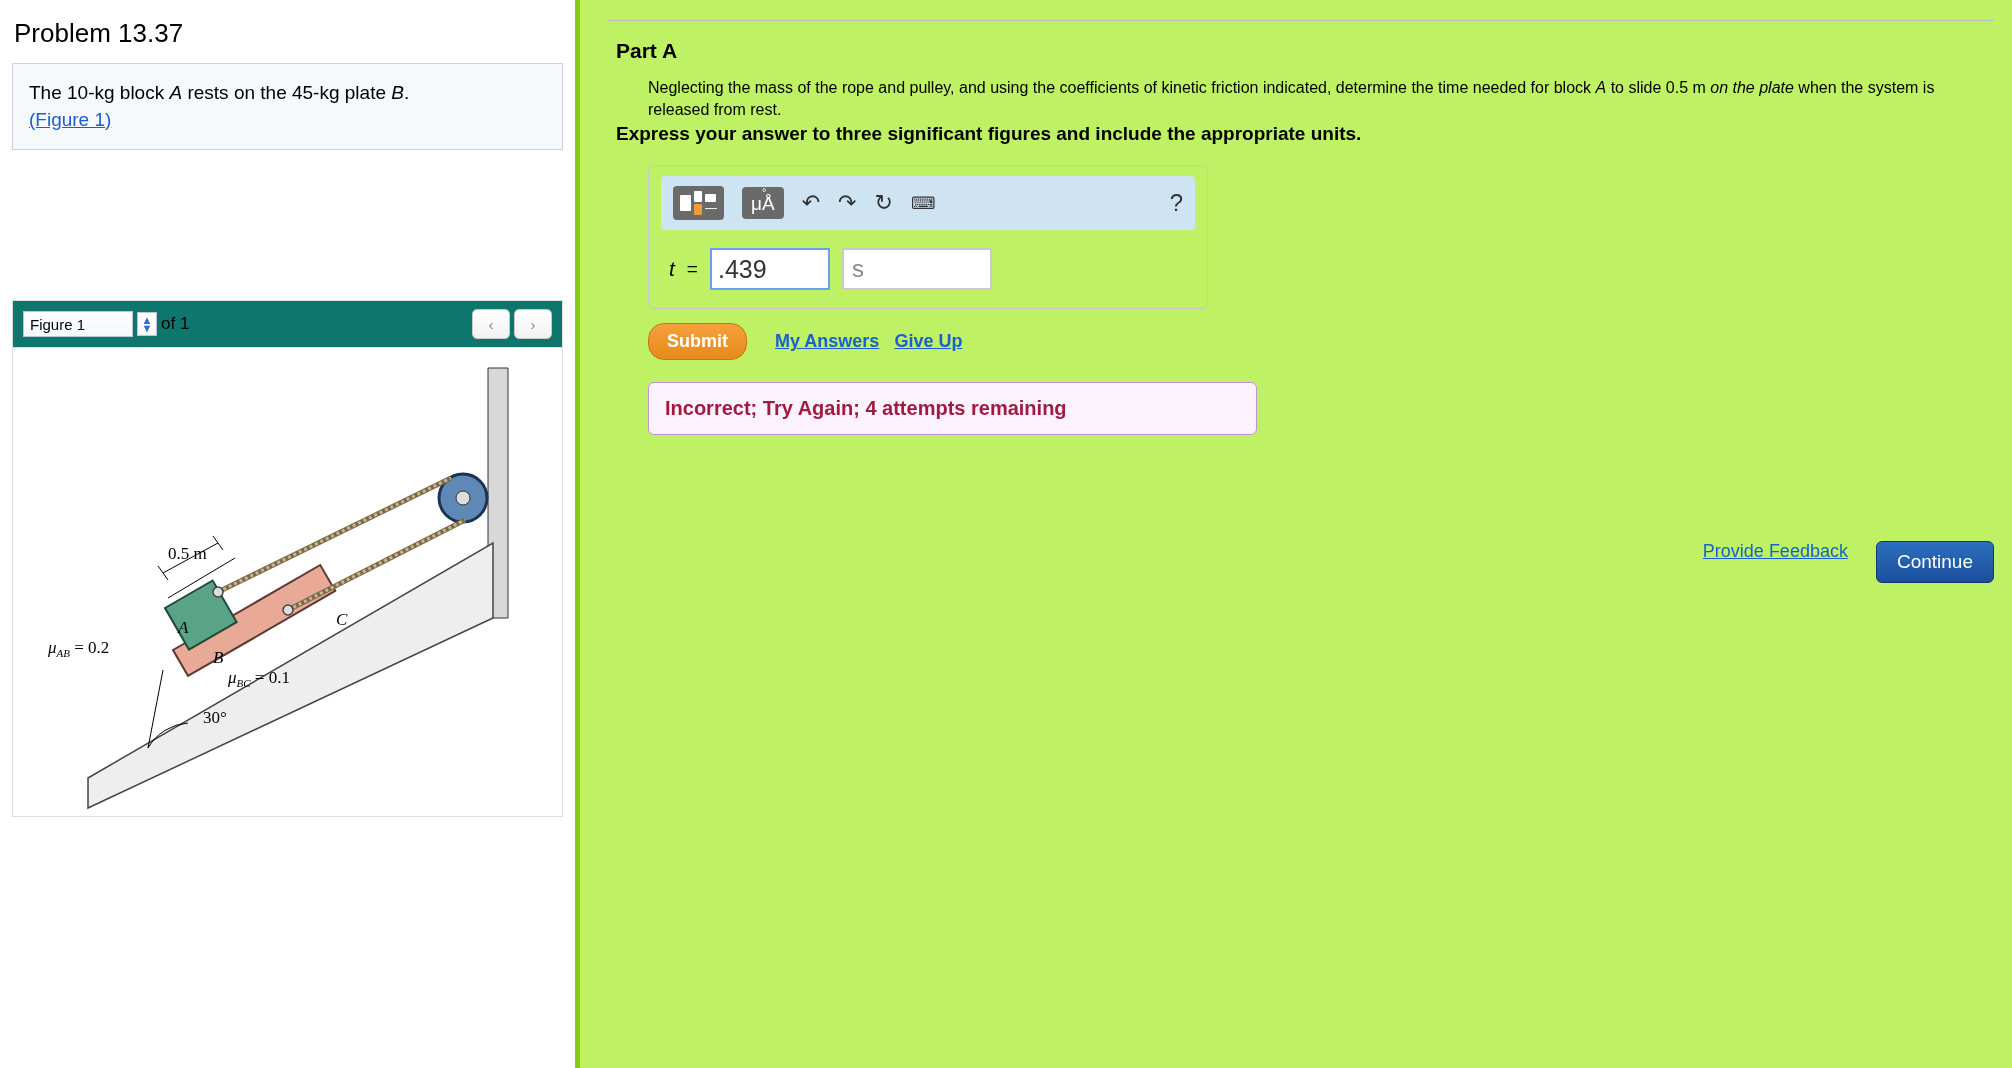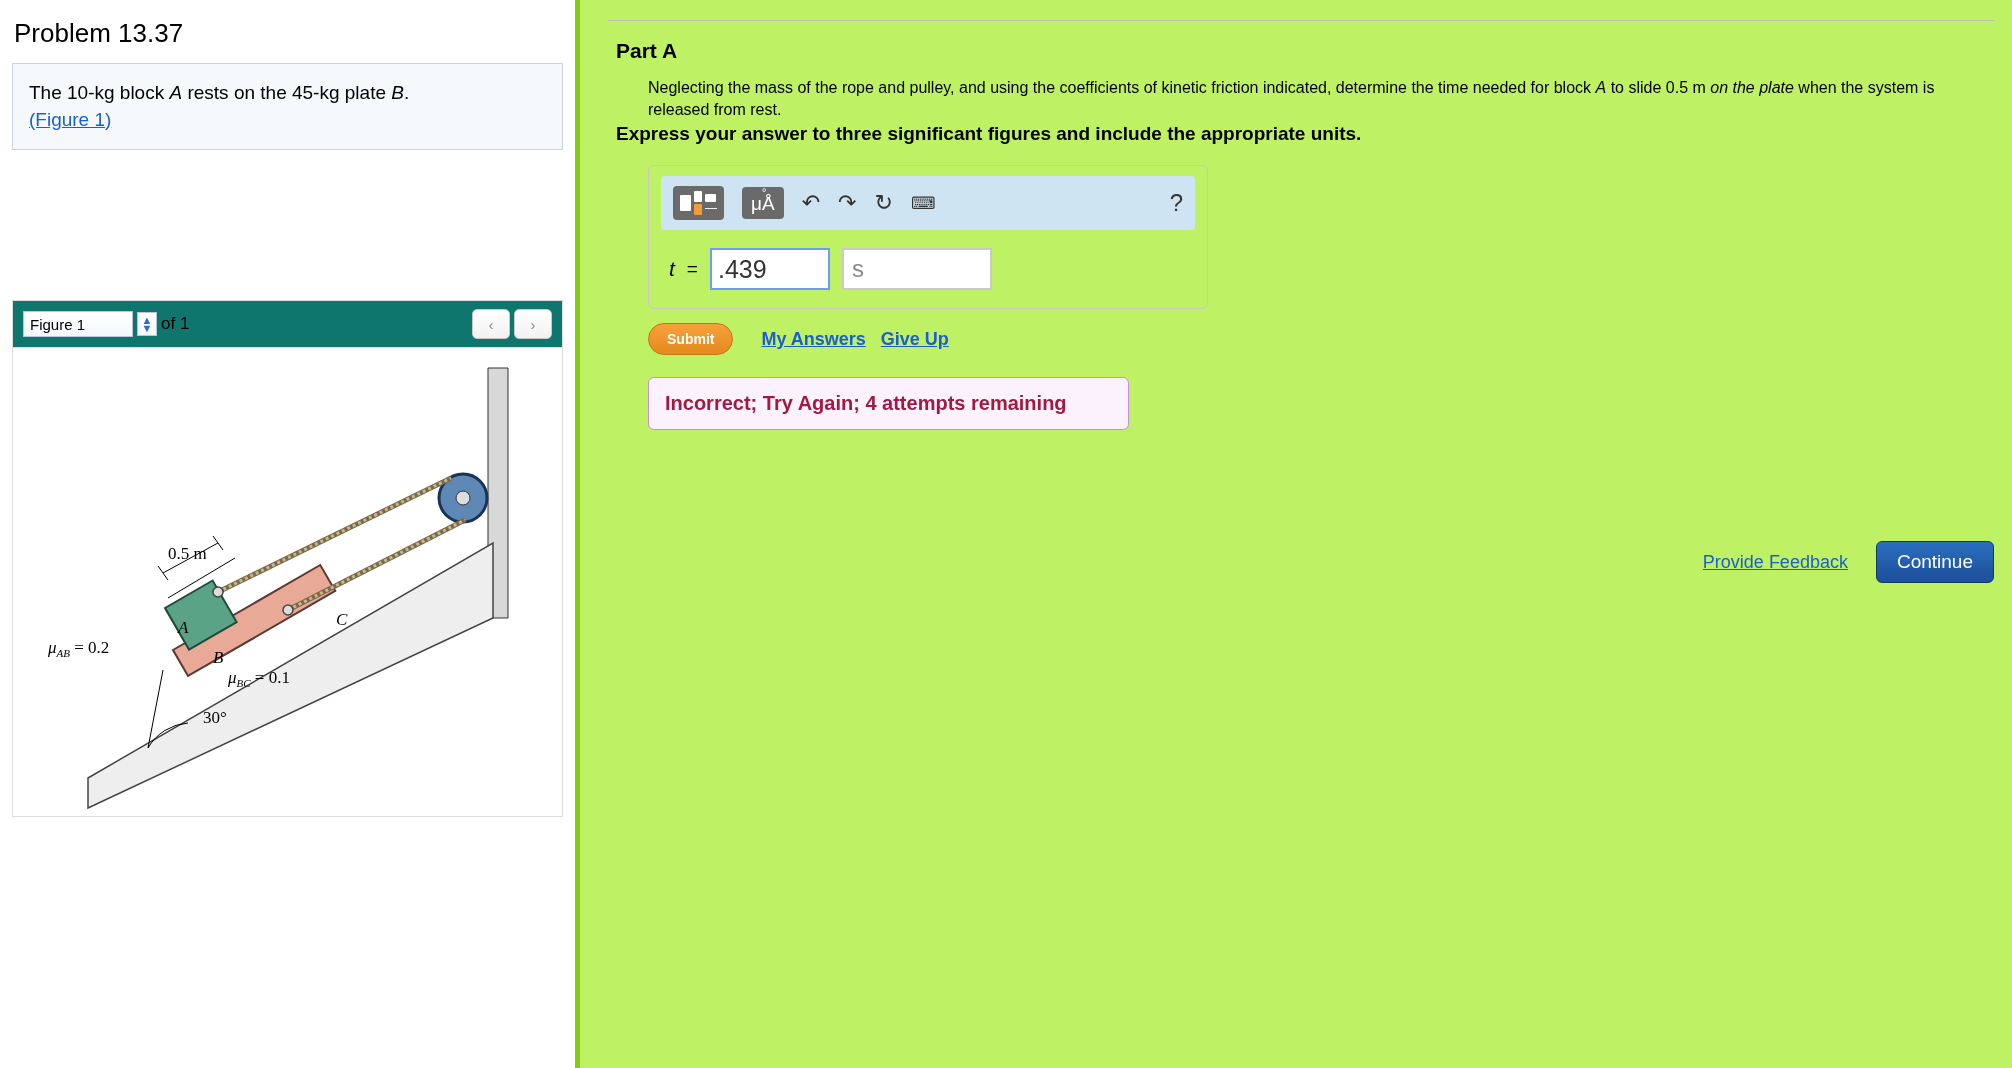--- a/index.html
+++ b/index.html
@@ -175,41 +175,41 @@
     gap: 28px;
     margin-top: 14px;
   }
   .submit-btn {
     background: linear-gradient(#f7a13c,#e58a1b);
     color: #fff;
     font-weight: bold;
     border: 1px solid #c77614;
     border-radius: 16px;
     padding: 7px 18px;
-    font-size: 14px;
+    font-size: 18px;
   }
   .link { color: #1a5fd1; text-decoration: underline; font-weight: bold; font-size: 18px; }
   .feedback-box {
     margin-left: 40px;
     margin-top: 22px;
-    width: 481px;
+    width: 609px;
     border: 1px solid #c68fd6;
     background: #fbf2fd;
     color: #a11a3f;
     font-weight: bold;
     font-size: 20px;
     padding: 14px 16px;
     border-radius: 6px;
   }
   .bottom-bar {
     position: absolute;
     bottom: 485px;
     right: 18px;
     display: flex;
-    align-items: center;
+    align-items: flex-start;
     gap: 28px;
   }
   .continue-btn {
     background: linear-gradient(#2b6fbf,#1c4f9a);
     color: #fff;
     border: 1px solid #12396f;
     border-radius: 6px;
     padding: 9px 20px;
     font-size: 19px;
   }

